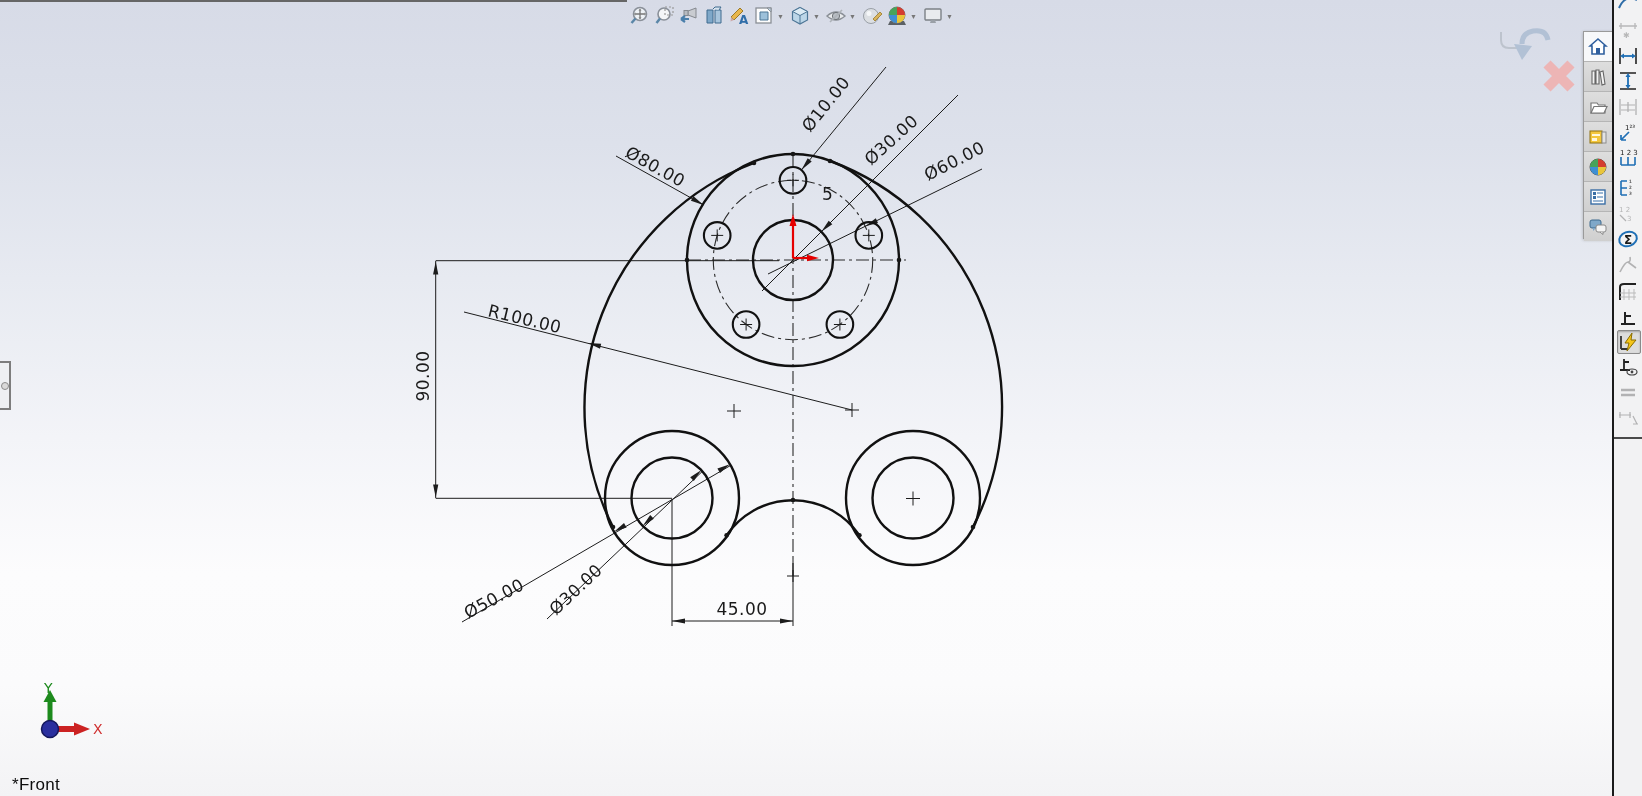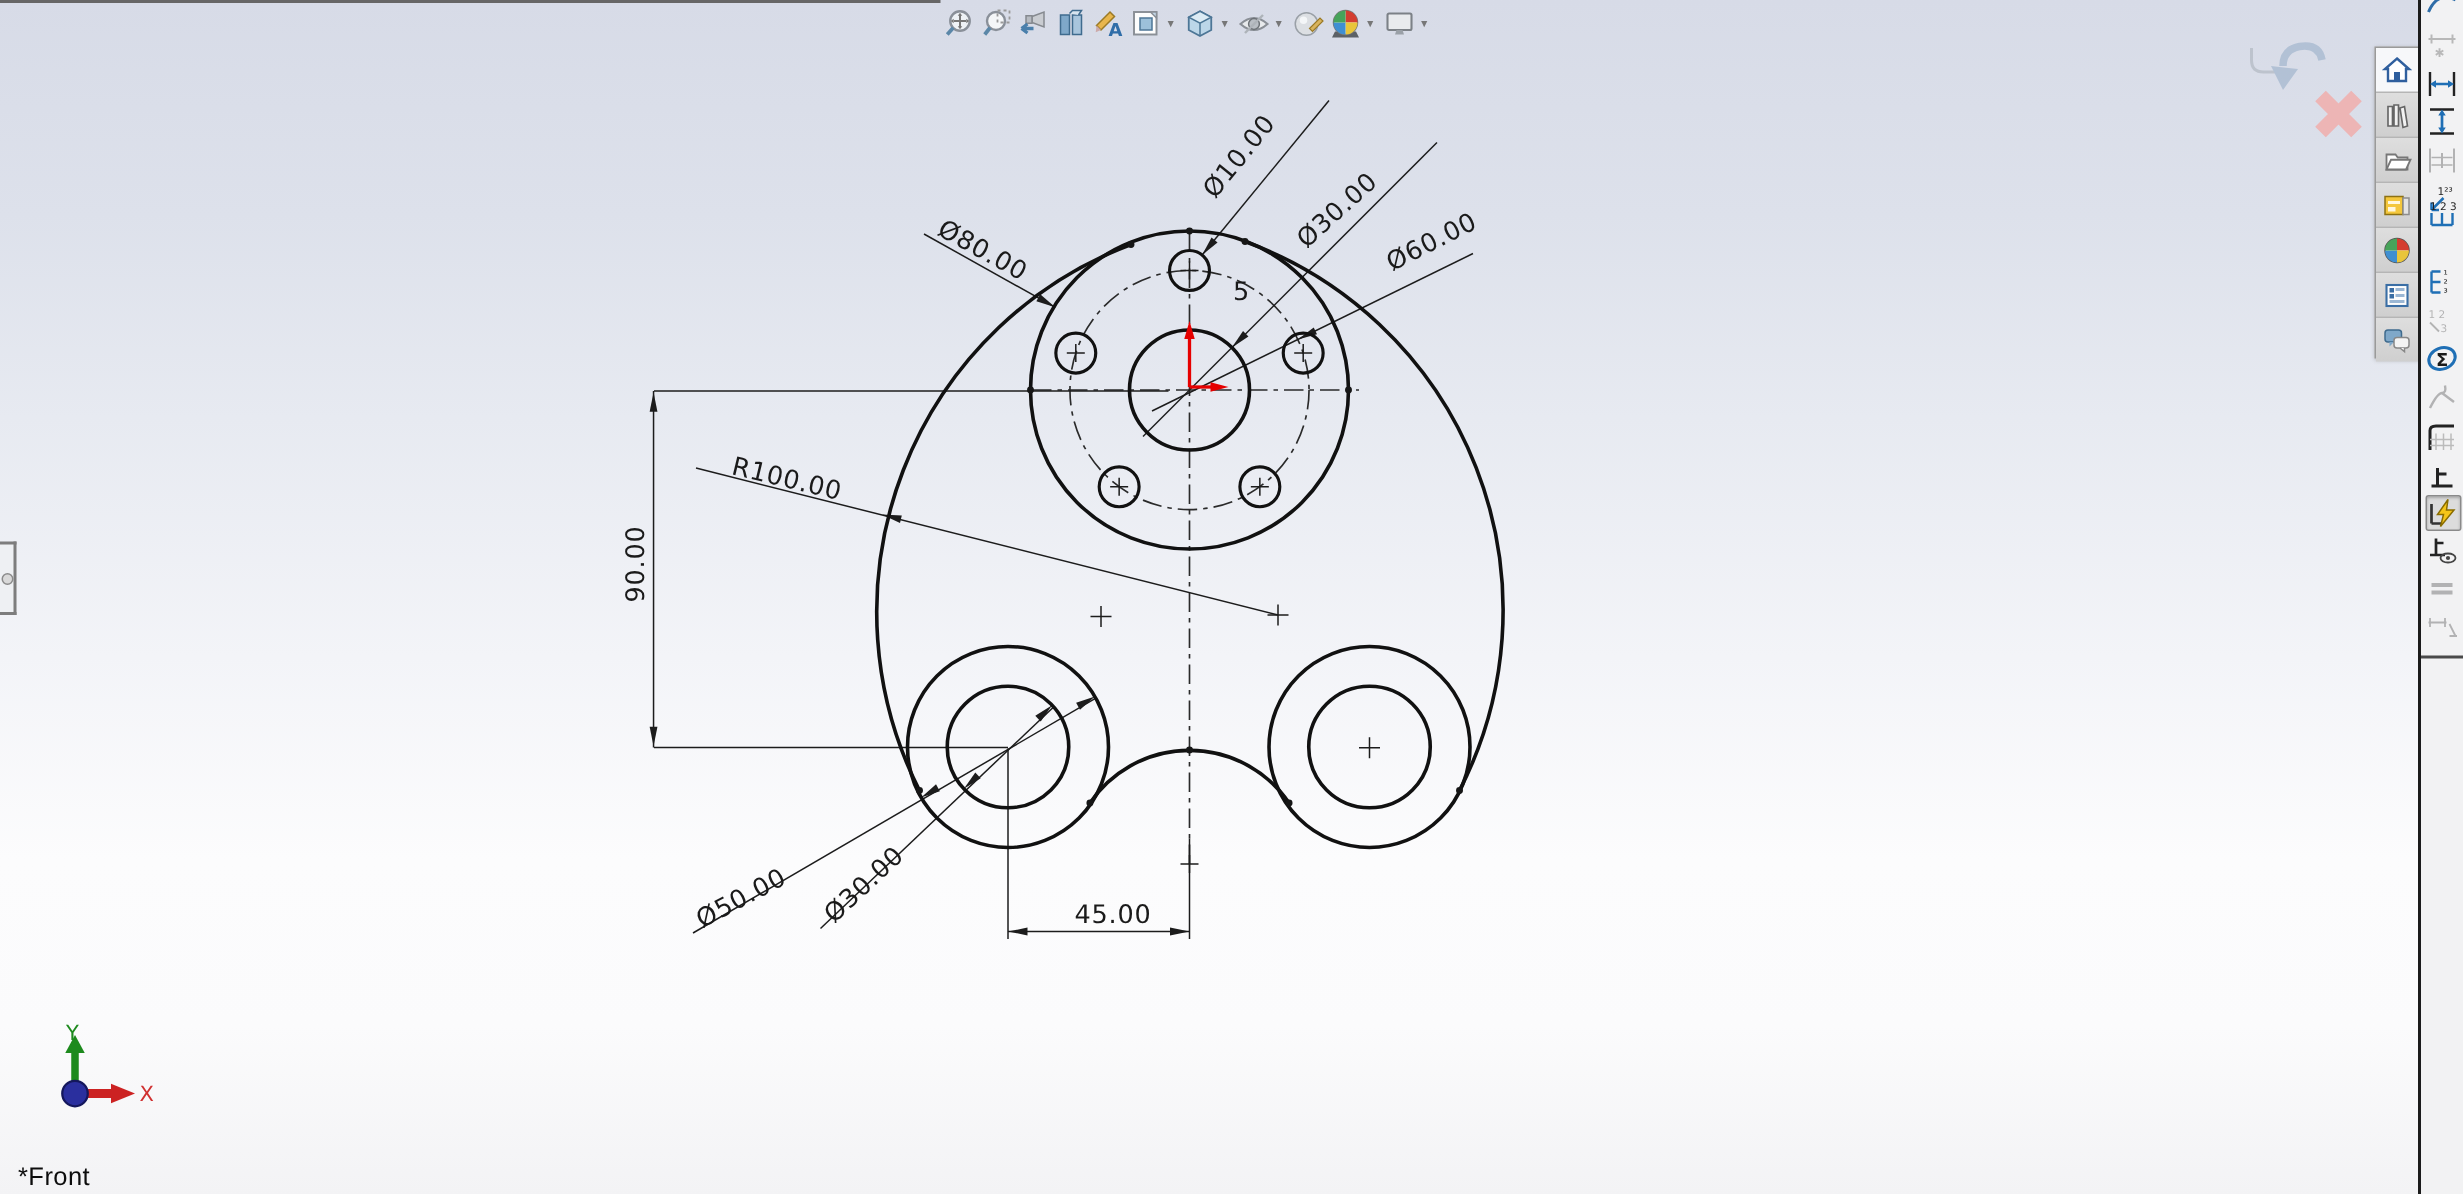--- a/index.html
+++ b/index.html
@@ -353,21 +353,21 @@
         <path d="M3,3 V19 M11,6 V16 M19,3 V19" stroke="#333" stroke-width="1.3"></path>
       <path d="M4,9 H18 M4,14 H18" stroke="#333" stroke-width="1.1"></path>
       </svg>
   </div>
   <div class="rsicon" style="top:122px" title="ordinate-dimension">
     <svg width="22" height="22">
         <text x="8" y="8" font-size="7" fill="#222">1²³</text>
       <path d="M4,18 L12,10 M4,18 L9,18 M4,18 L4,13" stroke="#1f6fb5" stroke-width="1.7" fill="none"></path>
       </svg>
   </div>
-  <div class="rsicon" style="top:132px" title="horizontal-ordinate-dimension">
+  <div class="rsicon" style="top:147px" title="horizontal-ordinate-dimension">
     <svg width="22" height="22">
         <text x="3" y="8" font-size="7" fill="#222">1 2 3</text>
       <path d="M4,10 V18 M11,10 V18 M18,10 V18 M4,18 H18" stroke="#1f6fb5" stroke-width="1.6" fill="none"></path>
       </svg>
   </div>
   <div class="rsicon" style="top:177px" title="vertical-ordinate-dimension">
     <svg width="22" height="22">
         <text x="12" y="8" font-size="7" fill="#222">¹</text>
         <text x="12" y="14" font-size="7" fill="#222">²</text>
         <text x="12" y="20" font-size="7" fill="#222">³</text>

